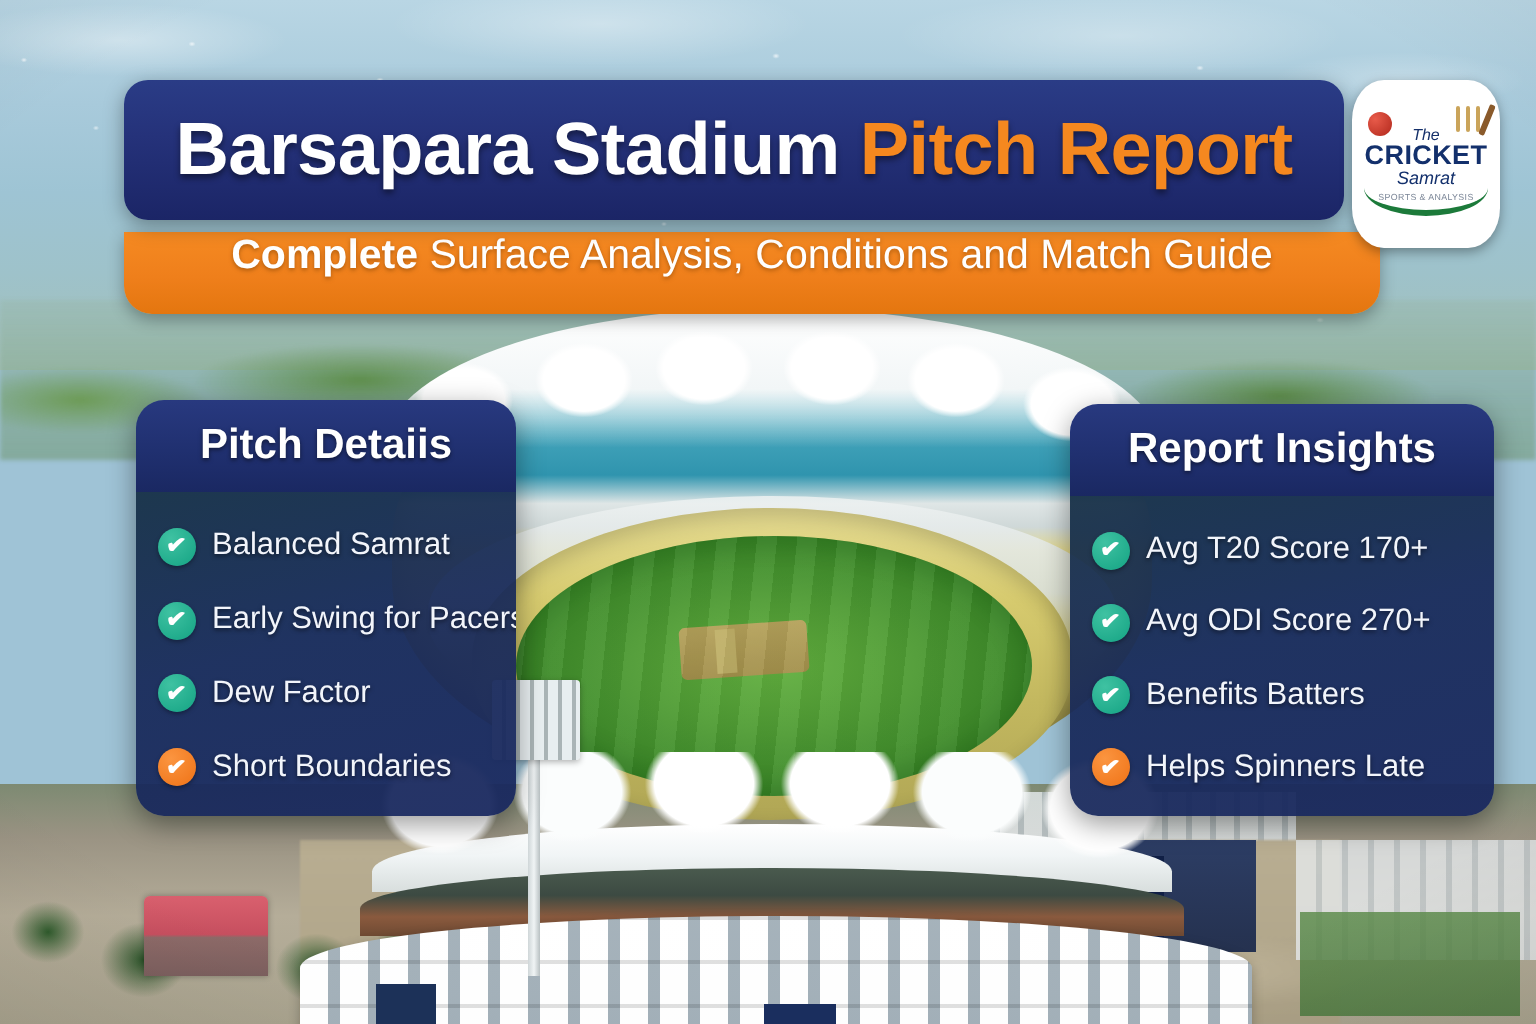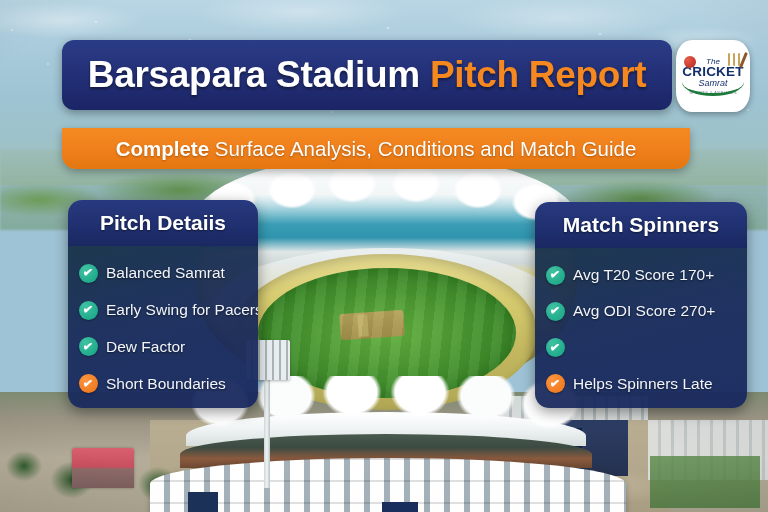--- a/index.html
+++ b/index.html
@@ -262,37 +262,37 @@
     z-index:20;
   }
   .titleText{
     font-size:37px; font-weight:bold; letter-spacing:-.3px;
     color:#ffffff; white-space:nowrap;
     text-shadow:0 2px 3px rgba(0,0,0,.45);
   }
   .titleText .accent{ color:#f5881f; }
 
   .subBar{
-    position:absolute; left:62px; top:128px; width:628px; height:41px;
+    position:absolute; left:62px; top:116px; width:628px; height:41px;
     background:linear-gradient(180deg,#f58a22 0%,#ef7f1b 55%,#e4760f 100%);
     border-radius:0 0 14px 14px;
-    display:flex; align-items:center; justify-content:center;
+    display:flex; justify-content:center;
     box-shadow:0 3px 8px rgba(0,0,0,.3);
     z-index:19;
   }
   .subText{
     font-size:20.5px; color:#ffffff; white-space:nowrap;
     text-shadow:0 1px 2px rgba(120,60,0,.55);
   }
   .subText b{ font-weight:bold; }
   .subText span{ font-weight:normal; }
 
   
   .logo{
-    position:absolute; left:676px; top:40px; width:74px; height:72px;
+    position:absolute; left:676px; top:40px; width:74px; height:84px;
     background:#ffffff; border-radius:16px/20px;
     z-index:22;
     box-shadow:0 2px 6px rgba(0,0,0,.35);
     display:flex; flex-direction:column; align-items:center; justify-content:center;
     overflow:hidden;
   }
   .logo .the{ font-size:8px; color:#15306a; font-style:italic; margin-bottom:-1px; }
   .logo .main{ font-size:13.5px; font-weight:bold; color:#13306c; letter-spacing:.2px; line-height:1; }
   .logo .sub{ font-size:9px; font-style:italic; color:#13306c; line-height:1; margin-top:0px;}
   .logo .swoosh{
@@ -438,39 +438,40 @@
       <span class="chk orange">
           <i>✔</i>
         </span>
       <span class="rowLabel">Short Boundaries</span>
     </div>
   </div>
 </div>
 
 <div class="panel right">
   <div class="panelHead">
-    <span class="t">Match Spinners</span>
+    <span class="t">Report Insights</span>
   </div>
   <div class="panelBody">
     <div class="row">
       <span class="chk green">
           <i>✔</i>
         </span>
       <span class="rowLabel">Avg T20 Score 170+</span>
     </div>
     <div class="row">
       <span class="chk green">
           <i>✔</i>
         </span>
       <span class="rowLabel">Avg ODI Score 270+</span>
     </div>
     <div class="row">
       <span class="chk green">
           <i>✔</i>
         </span>
+      <span class="rowLabel">Benefits Batters</span>
     </div>
     <div class="row">
       <span class="chk orange">
           <i>✔</i>
         </span>
       <span class="rowLabel">Helps Spinners Late</span>
     </div>
   </div>
 </div>
 

